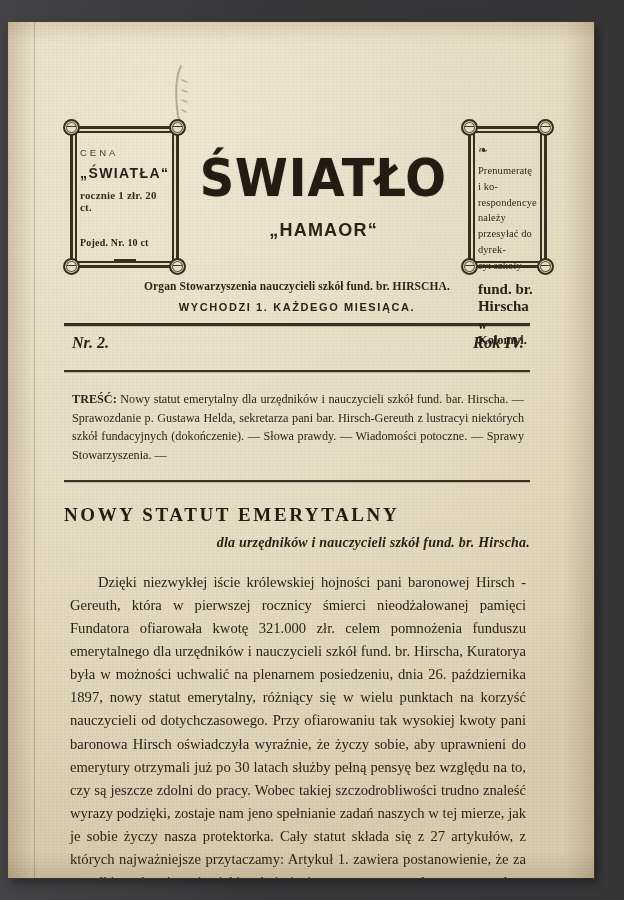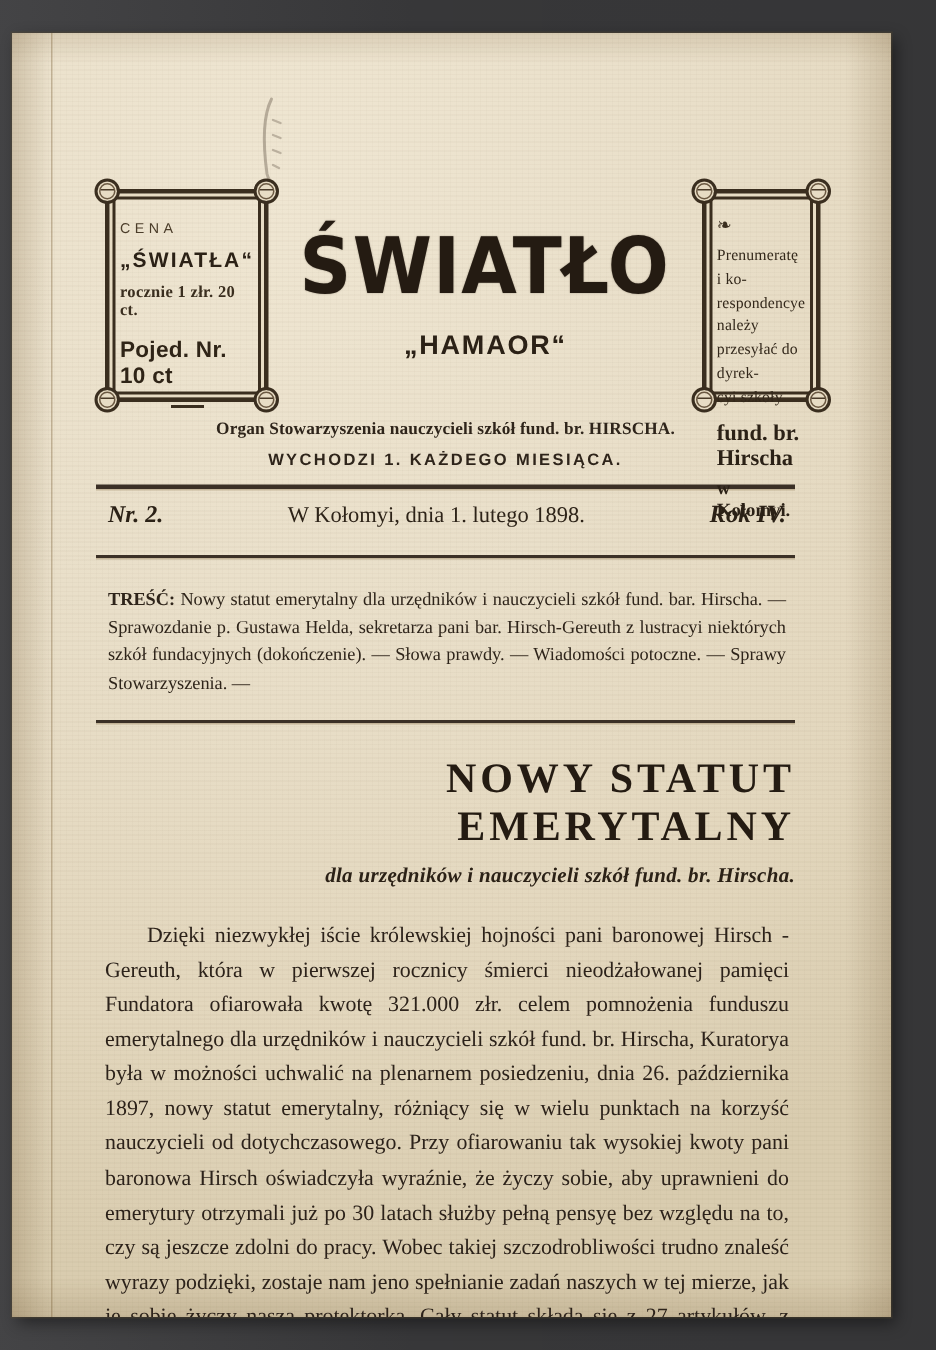--- a/index.html
+++ b/index.html
@@ -136,25 +136,25 @@
   }
   .lbl-rocznie{
     font-family:"Liberation Serif", serif;
     font-weight:bold;
     font-size: 11px;
     color:#3a2e1f;
     margin-top: 8px;
     letter-spacing:.2px;
   }
   .lbl-pojed{
-    font-family:Liberation Sans, sans-serif;
-    font-weight:bold;
-    font-size: 15px;
+    font-family:Liberation Serif, serif;
+    font-weight:bold;
+    font-size: 10px;
     color:#2f2417;
-    margin-top: 12px;
+    margin-top: 24px;
     letter-spacing:.2px;
   }
   .dash{
     width:22px; height:2px; background:#3a2e1f;
     margin: 11px auto 0;
   }
 
   
   .sub-orn{
     font-size: 12px; line-height:1;
@@ -271,24 +271,24 @@
     font-size: 12.2px;
     line-height: 1.52;
     color:#2e241a;
     text-align: justify;
     padding: 18px 6px 6px 8px;
   }
   .tresc b{ font-weight:bold; }
 
   
   .headline{
-    text-align:right;
-    font-family:"Liberation Serif", serif;
-    font-weight:bold;
-    font-size: 28px;
+    text-align:left;
+    font-family:"Liberation Serif", serif;
+    font-weight:bold;
+    font-size: 19px;
     letter-spacing: 2.6px;
     color:#241b12;
     margin-top: 22px;
   }
   .subhead{
     text-align:right;
     font-family:"Liberation Serif", serif;
     font-weight:bold;
     font-style:italic;
     font-size: 14px;
@@ -370,21 +370,20 @@
         </div>
       </div>
 
       <div class="organ">Organ Stowarzyszenia nauczycieli szkół fund. br. HIRSCHA.</div>
       <div class="wychodzi">WYCHODZI 1. KAŻDEGO MIESIĄCA.</div>
 
       <div class="rule"></div>
 
       <div class="issueline">
         <div class="nr">Nr. 2.</div>
-        <div class="placedate">W Kołomyi, dnia 1. lutego 1898.</div>
         <div class="rok">Rok IV.</div>
       </div>
 
       <div class="rule thin"></div>
 
       <div class="tresc">
         <b>TREŚĆ:</b>
         <span>Nowy statut emerytalny dla urzędników i nauczycieli szkół fund. bar. Hirscha. — Sprawozdanie p. Gustawa Helda, sekretarza pani bar. Hirsch-Gereuth z lustracyi niektórych szkół fundacyjnych (dokończenie). — Słowa prawdy. — Wiadomości potoczne. — Sprawy Stowarzyszenia. —</span>
       </div>
 

